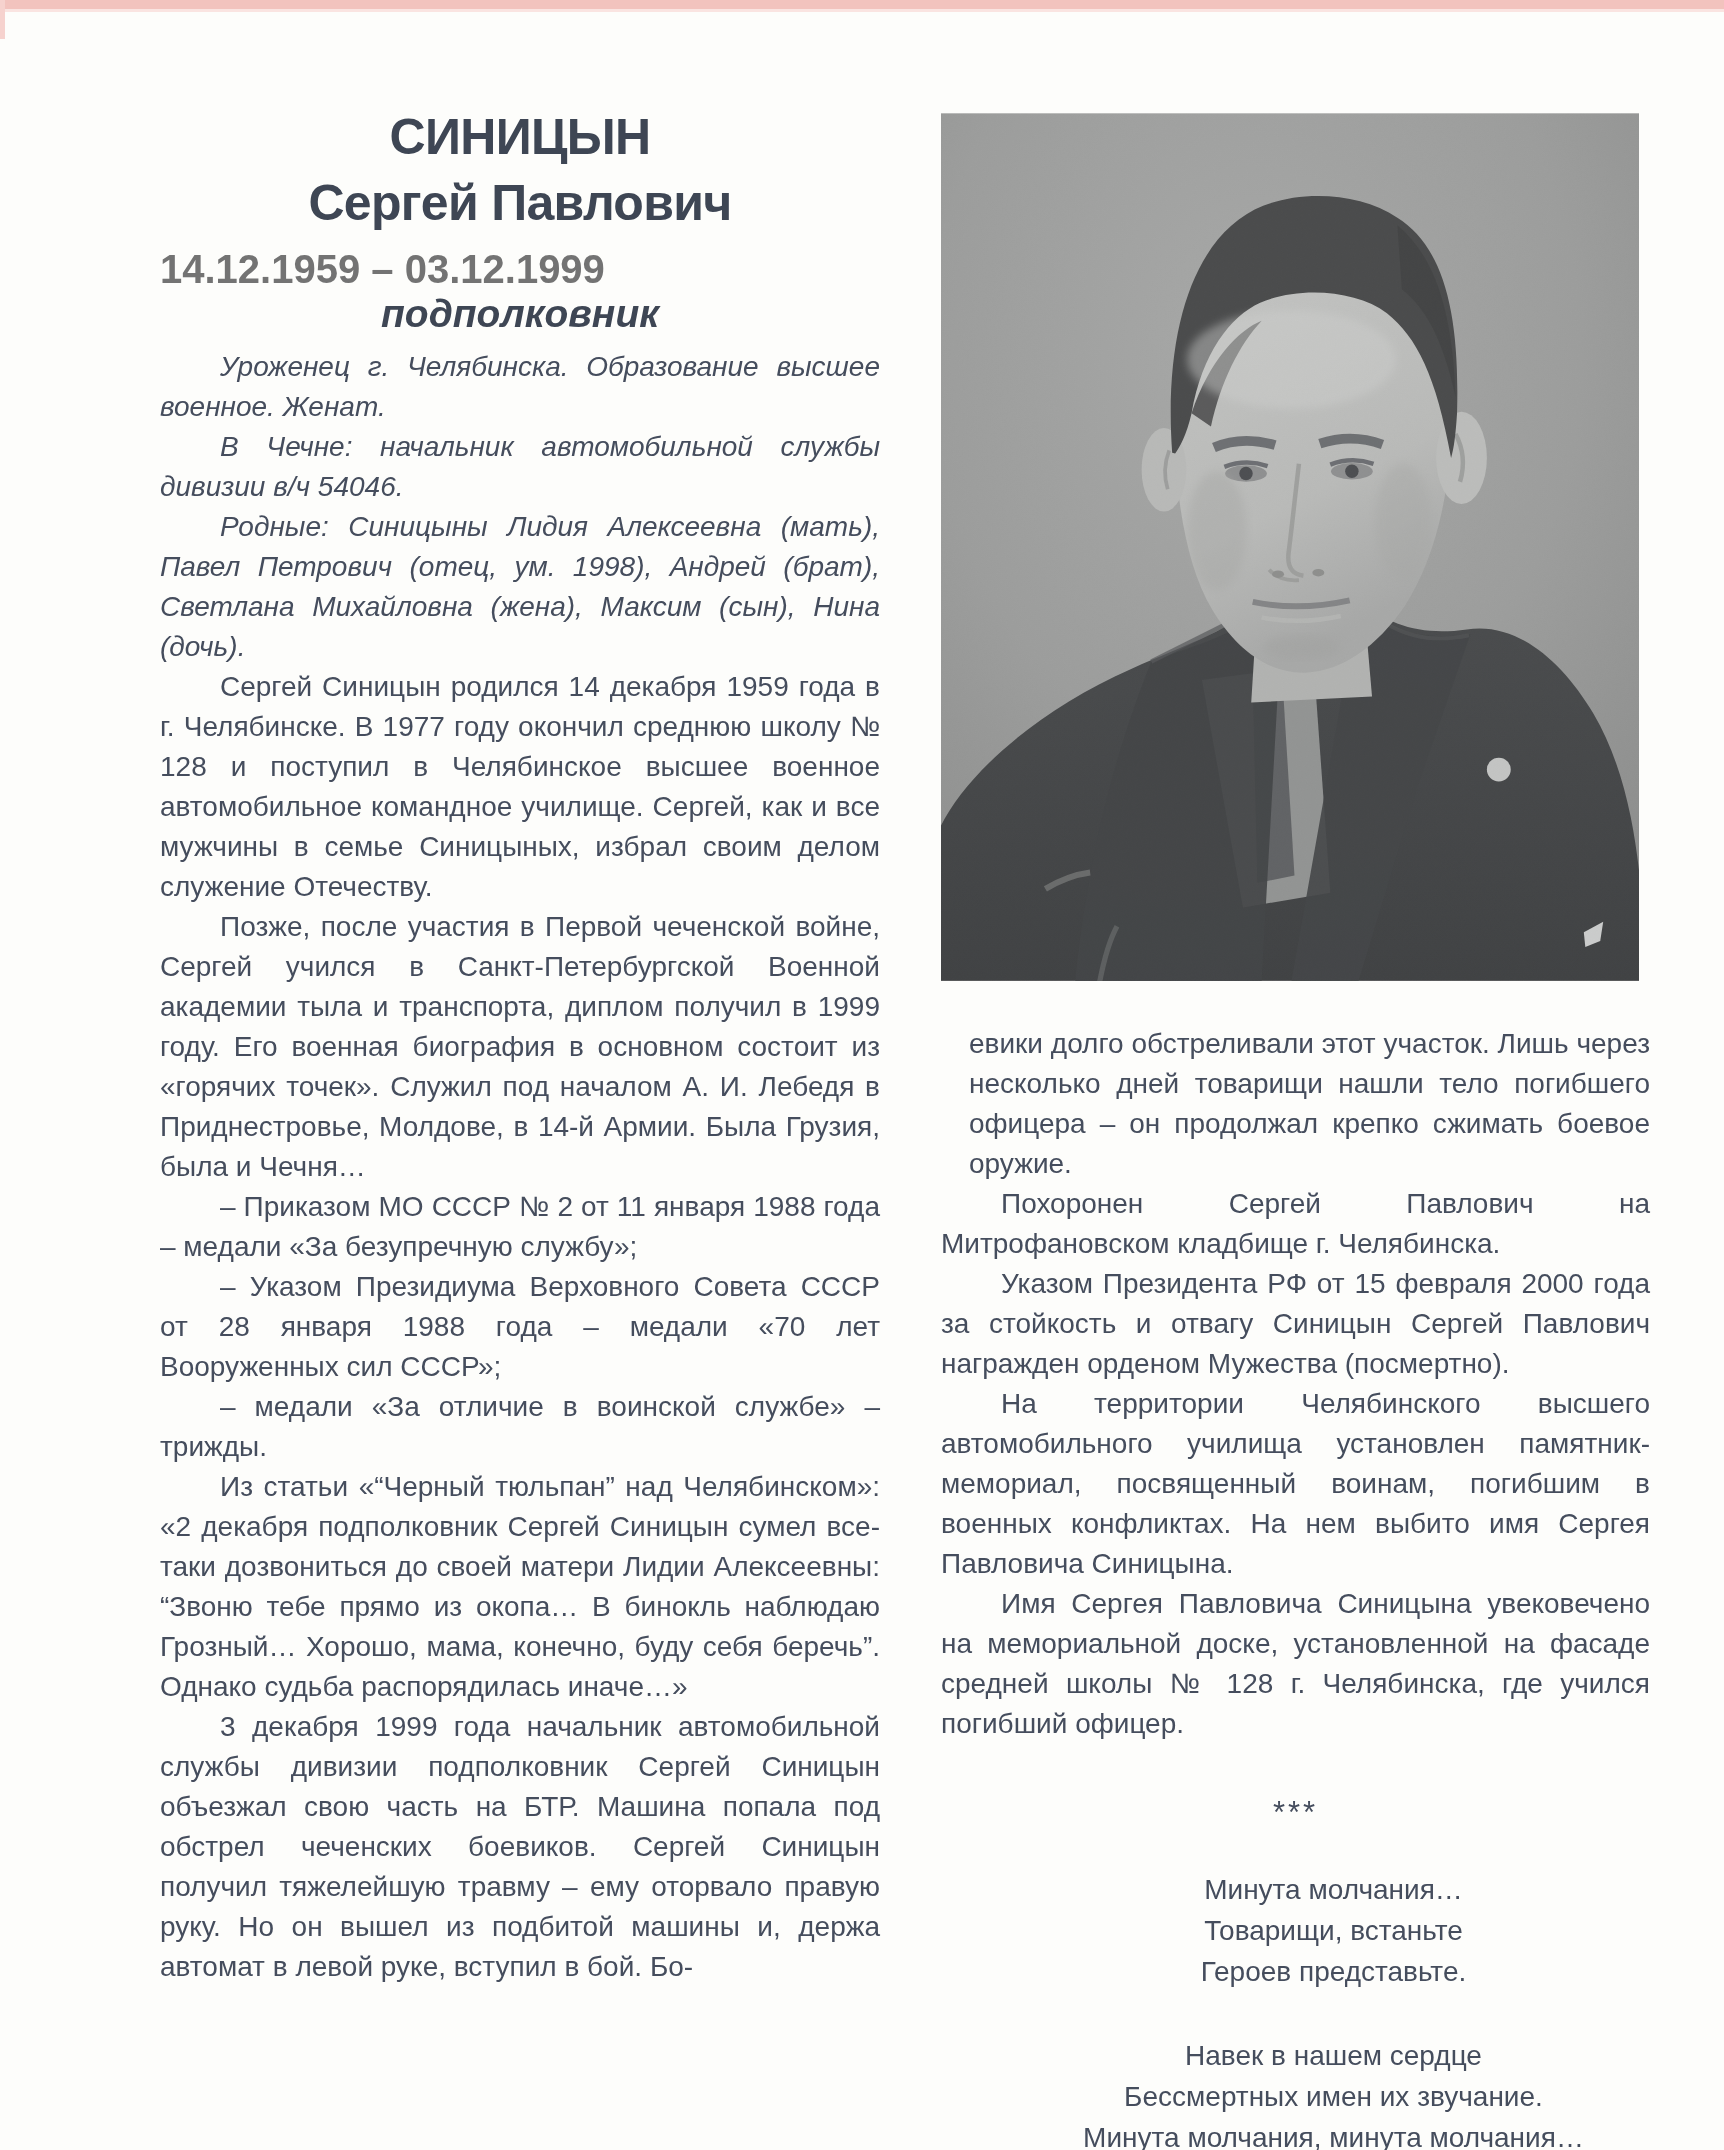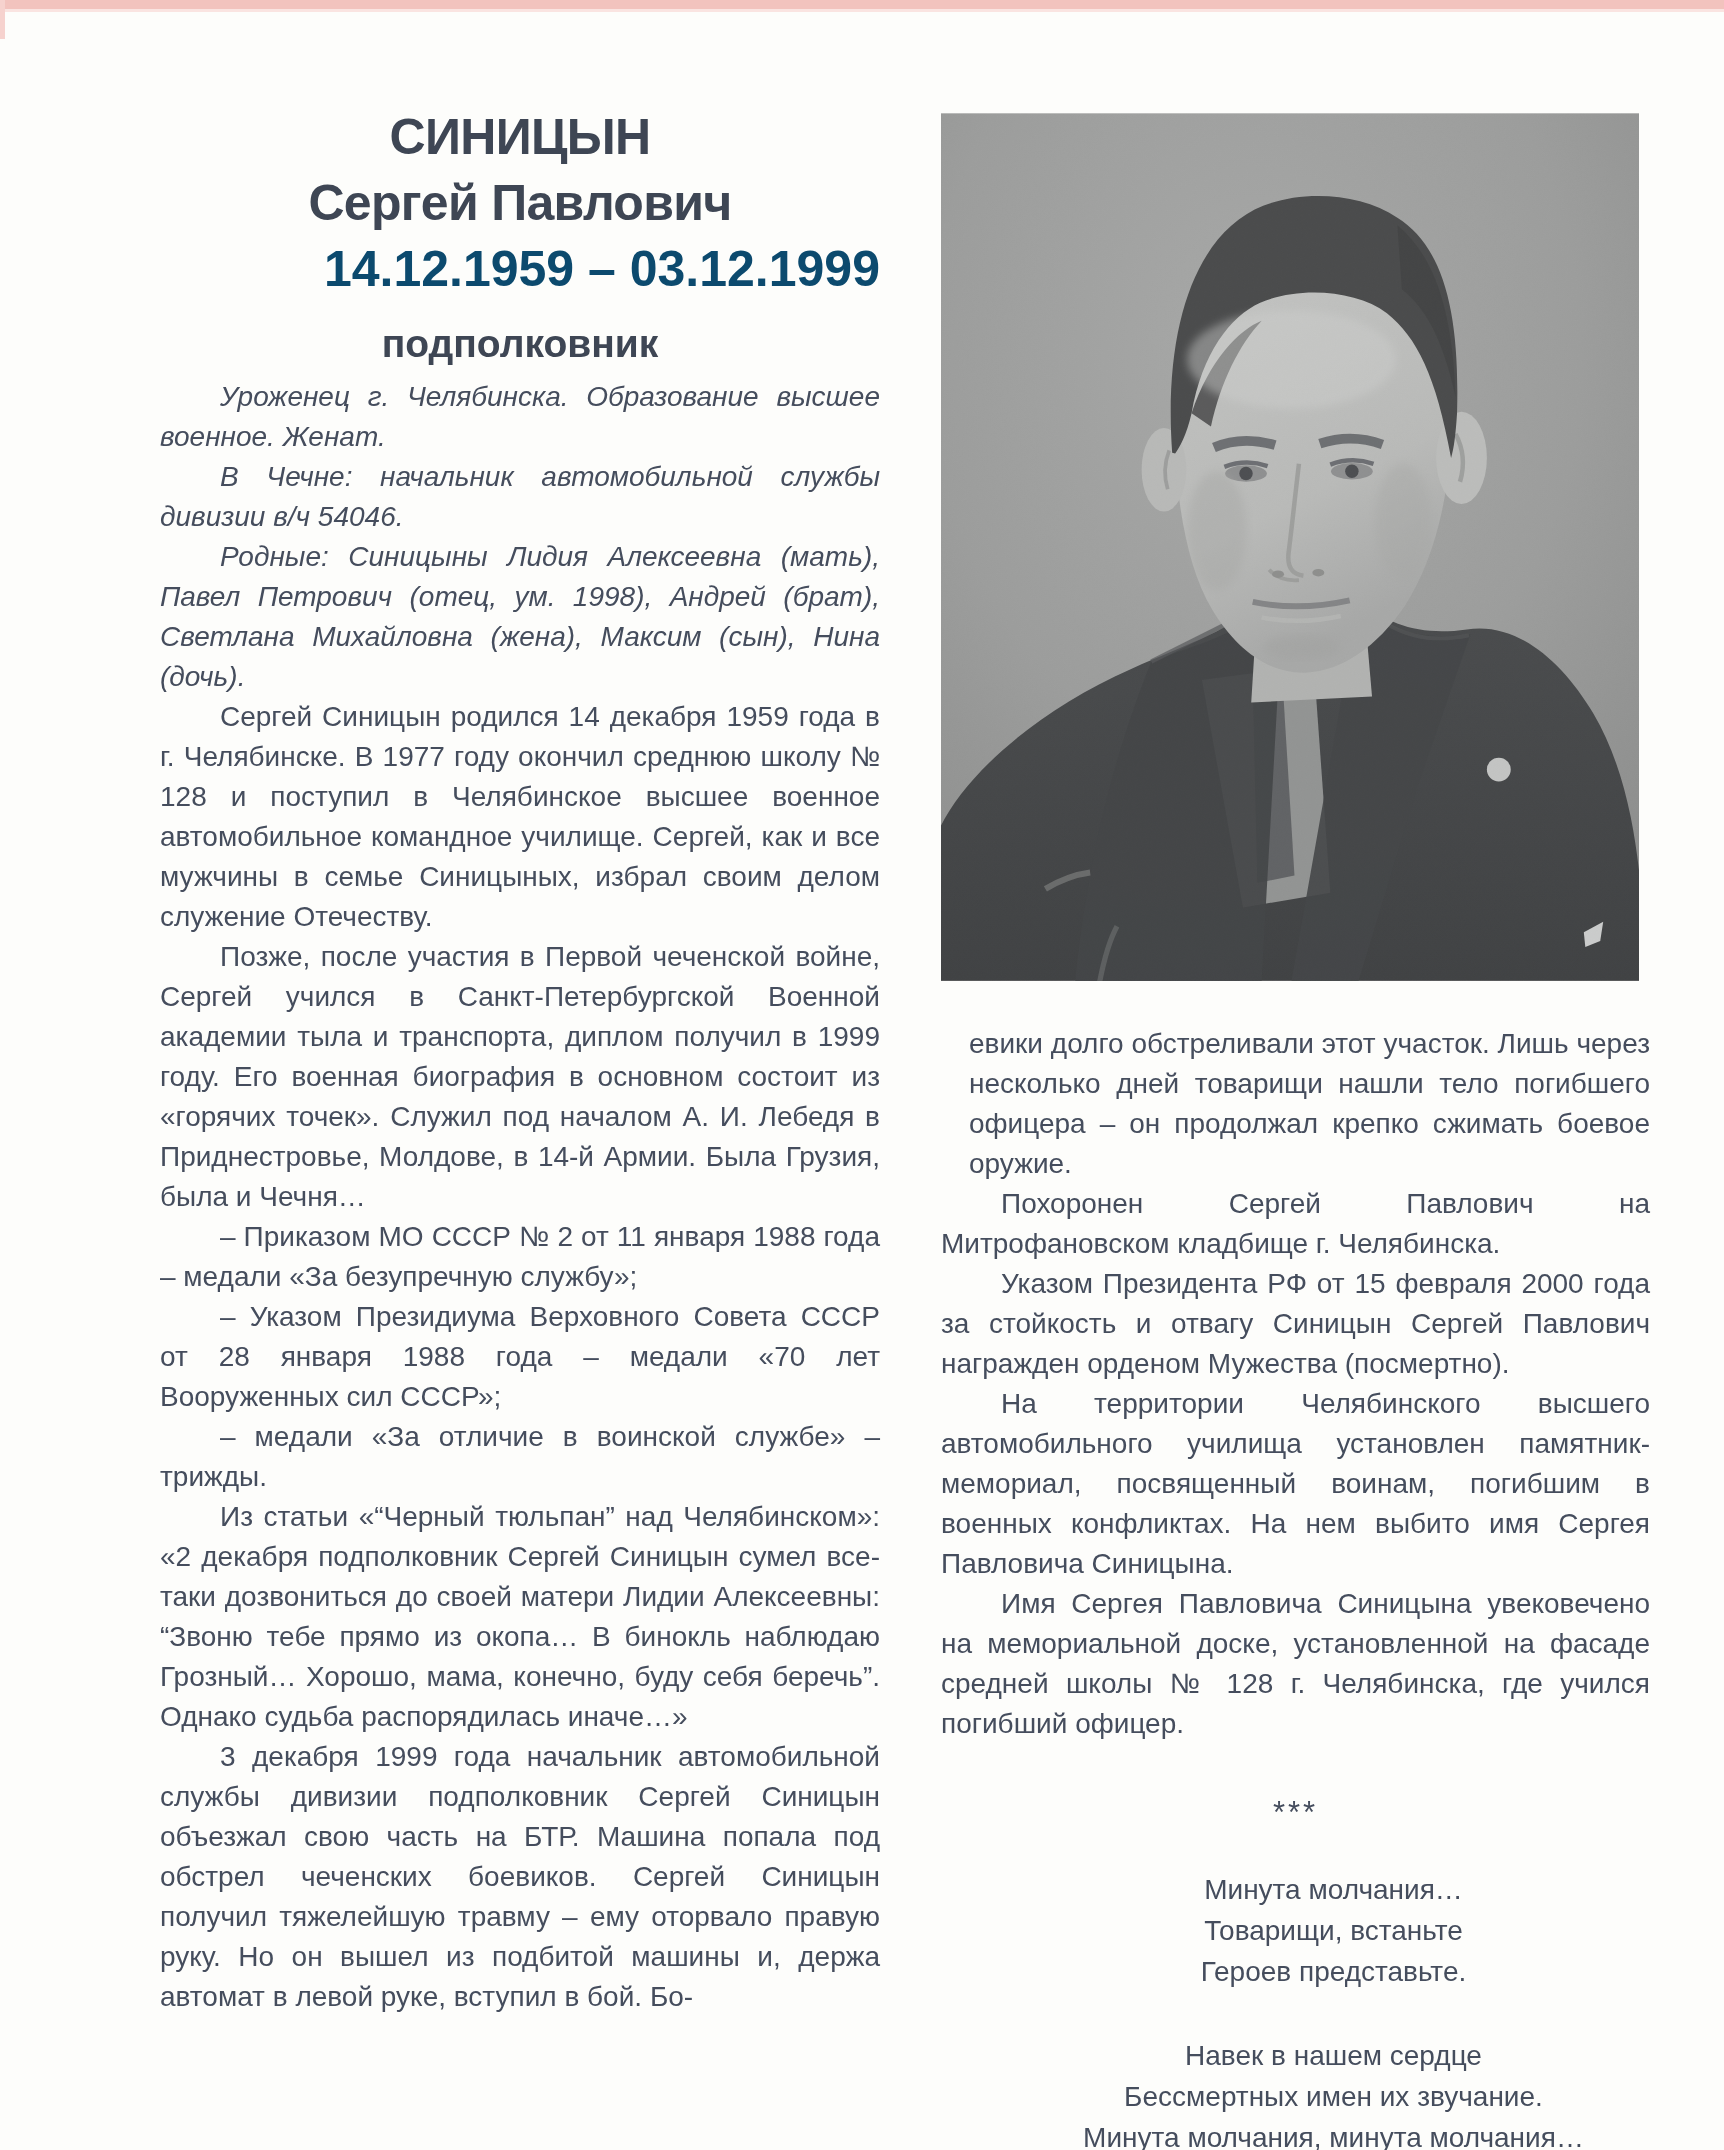--- a/index.html
+++ b/index.html
@@ -10,24 +10,24 @@
     font-family:"Liberation Sans","DejaVu Sans",sans-serif;
     color:#454d5d;
   }
   .scan-top { position:absolute; top:0; left:0; width:1725px; height:9px; background:#f2c3be; }
   .scan-top2 { position:absolute; top:9px; left:0; width:1725px; height:3px; background:#fae4e1; }
   .scan-left { position:absolute; top:0; left:0; width:5.2px; height:39px; background:#f6d2ce; }
 
   .left-col { position:absolute; left:160px; top:104px; width:720px; }
   .title-line { font-weight:bold; font-size:50px; line-height:66px; text-align:center;
                 color:#3e4654; letter-spacing:-0.7px; }
-  .dates { font-weight:bold; font-size:50px; line-height:46px; text-align:right;
-           margin-top:10.4px; color:#0c4a6e; }
+  .dates { font-weight:bold; font-size:40px; line-height:46px; text-align:left;
+           margin-top:10.4px; color:#737373; }
   .rank  { font-weight:bold; font-size:39px; line-height:43px; text-align:center;
-           margin-top:30px; color:#3e4654; }
+           color:#3e4654;font-style:italic; }
 
   .para { margin:0; font-size:28px; line-height:40px; text-align:justify;
           text-indent:60px; color:#454d5d; }
   .intro-block { margin-top:12px; }
   .intro-para { font-style:italic; }
   .noindent { text-indent:0;margin-left:28px; }
 
   .right-col { position:absolute; left:941px; top:113px; width:709px; }
   .photo-frame { width:698px; height:868px; overflow:hidden; }
   .right-text { margin-top:43px; }

